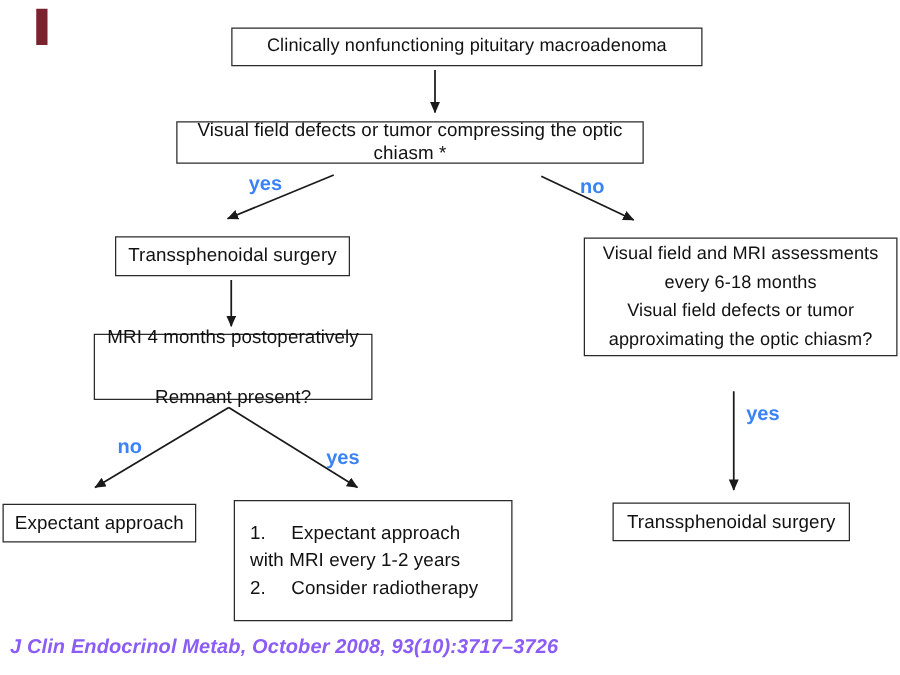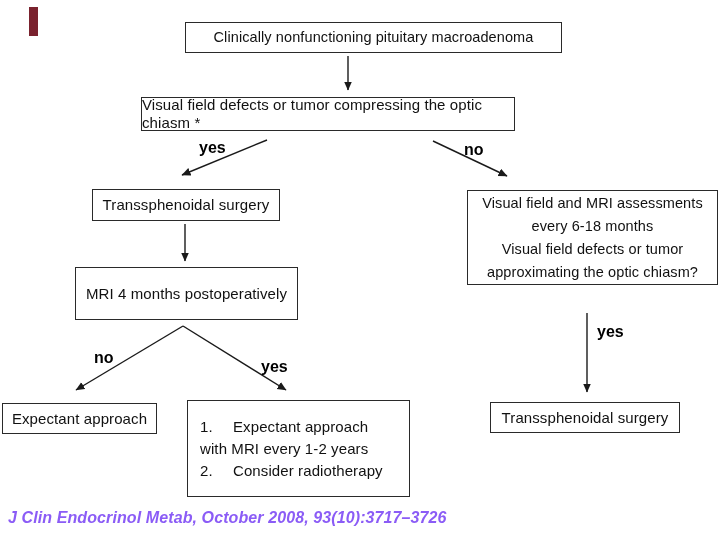--- a/index.html
+++ b/index.html
@@ -17,21 +17,21 @@
 
   .node {
     position: absolute;
     background: #fff;
     border: 1.5px solid #2a2a2a;
     color: #111;
     font-size: 14.5px;
     line-height: 1.2;
     display: flex; flex-direction: column;
     align-items: center; justify-content: center;
-    text-align: left;
+    text-align: center;
     box-sizing: border-box;
     letter-spacing: 0.1px;
   }
 
   .n-macroadenoma { left: 185px; top: 22px;  width: 377px; height: 31px; }
   .n-vfdefects    { left: 141px; top: 97px;  width: 374px; height: 34px; font-size: 15px; }
   .n-tsleft       { left: 92px;  top: 189px; width: 188px; height: 32px; font-size: 15px; }
   .n-mri4mo       { left: 75px;  top: 267px; width: 223px; height: 53px; font-size: 15px; line-height: 24px; gap: 24px; }
   .n-expectant    { left: 2px;   top: 403px; width: 155px; height: 31px; font-size: 15px; }
   .n-options      { left: 187px; top: 400px; width: 223px; height: 97px;
@@ -39,21 +39,21 @@
                     font-size: 15px; line-height: 22px; padding: 4px 6px 4px 12px; }
   .n-vfmri        { left: 467px; top: 190px; width: 251px; height: 95px; font-size: 14.5px; line-height: 23px; }
   .n-tsright      { left: 490px; top: 402px; width: 190px; height: 31px; font-size: 15px; }
 
   .opt-row { display: flex; }
   .opt-num { width: 33px; flex: 0 0 33px; }
   .opt-cont { }
 
   .edge-label {
     position: absolute;
-    font-size: 16px; font-weight: bold; color: #000000;
+    font-size: 16px; font-weight: bold; color: #3b82f6;
     line-height: 1;
   }
   .lbl-yes1 { left: 199px; top: 140px; }
   .lbl-no1  { left: 464px; top: 142px; }
   .lbl-no2  { left: 94px;  top: 350px; }
   .lbl-yes2 { left: 261px; top: 359px; }
   .lbl-yes3 { left: 597px; top: 324px; }
 
   .connectors { position: absolute; left: 0; top: 0; width: 720px; height: 540px; }
 
@@ -94,20 +94,21 @@
   <div class="node n-vfdefects">
     <span>Visual field defects or tumor compressing the optic chiasm *</span>
   </div>
 
   <div class="node n-tsleft">
     <span>Transsphenoidal surgery</span>
   </div>
 
   <div class="node n-mri4mo">
     <div>MRI 4 months postoperatively</div>
+    <div>Remnant present?</div>
   </div>
 
   <div class="node n-expectant">
     <span>Expectant approach</span>
   </div>
 
   <div class="node n-options">
     <div class="opt-row">
       <span class="opt-num">1.</span>
       <span>Expectant approach</span>

